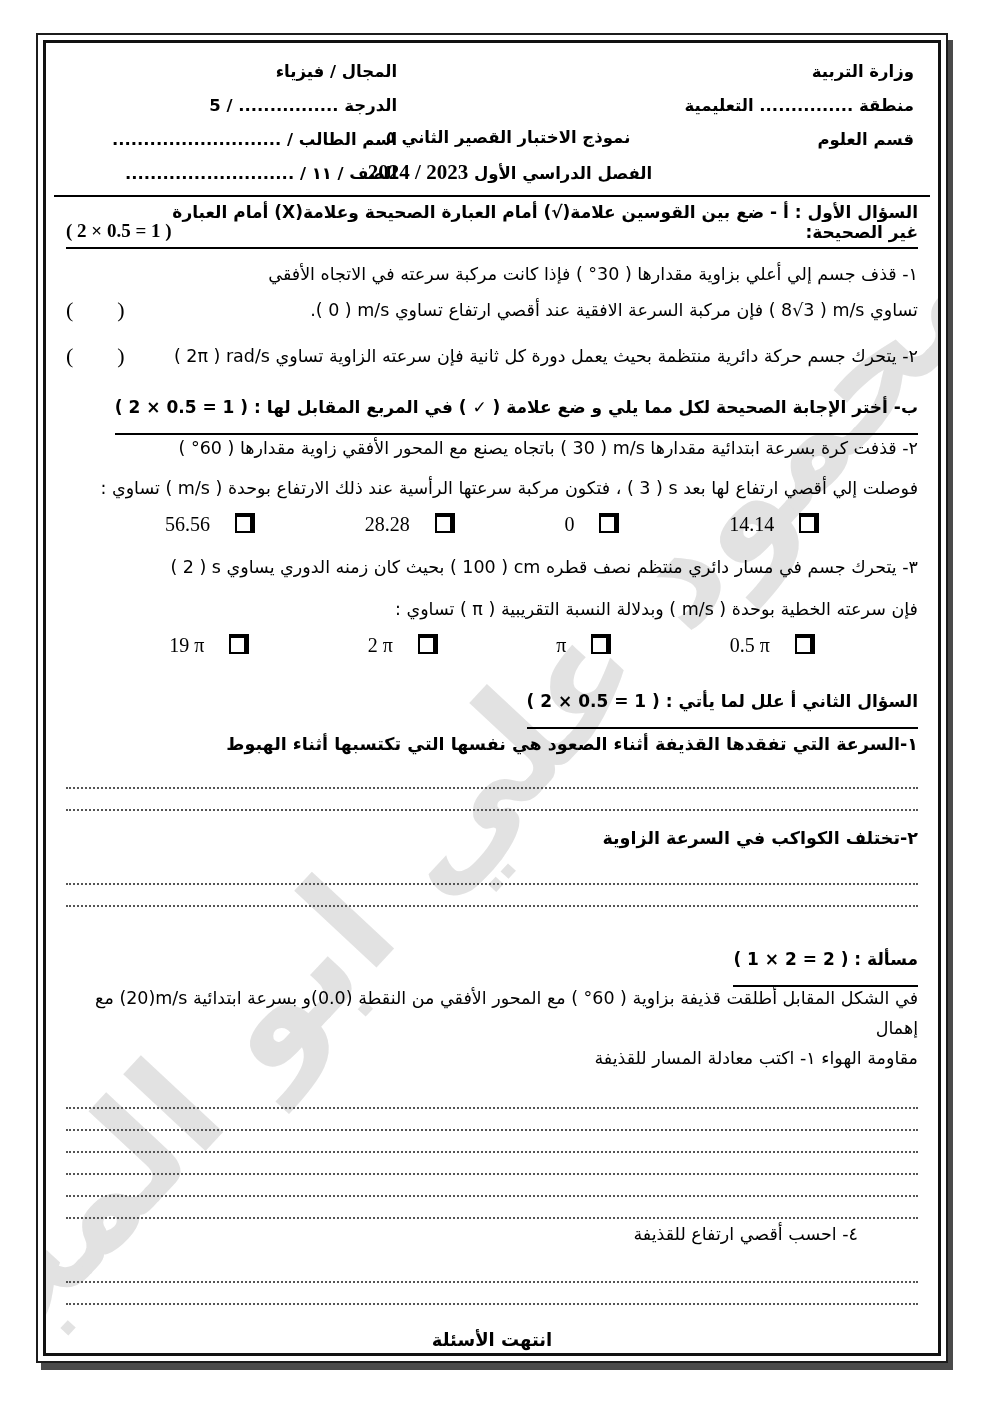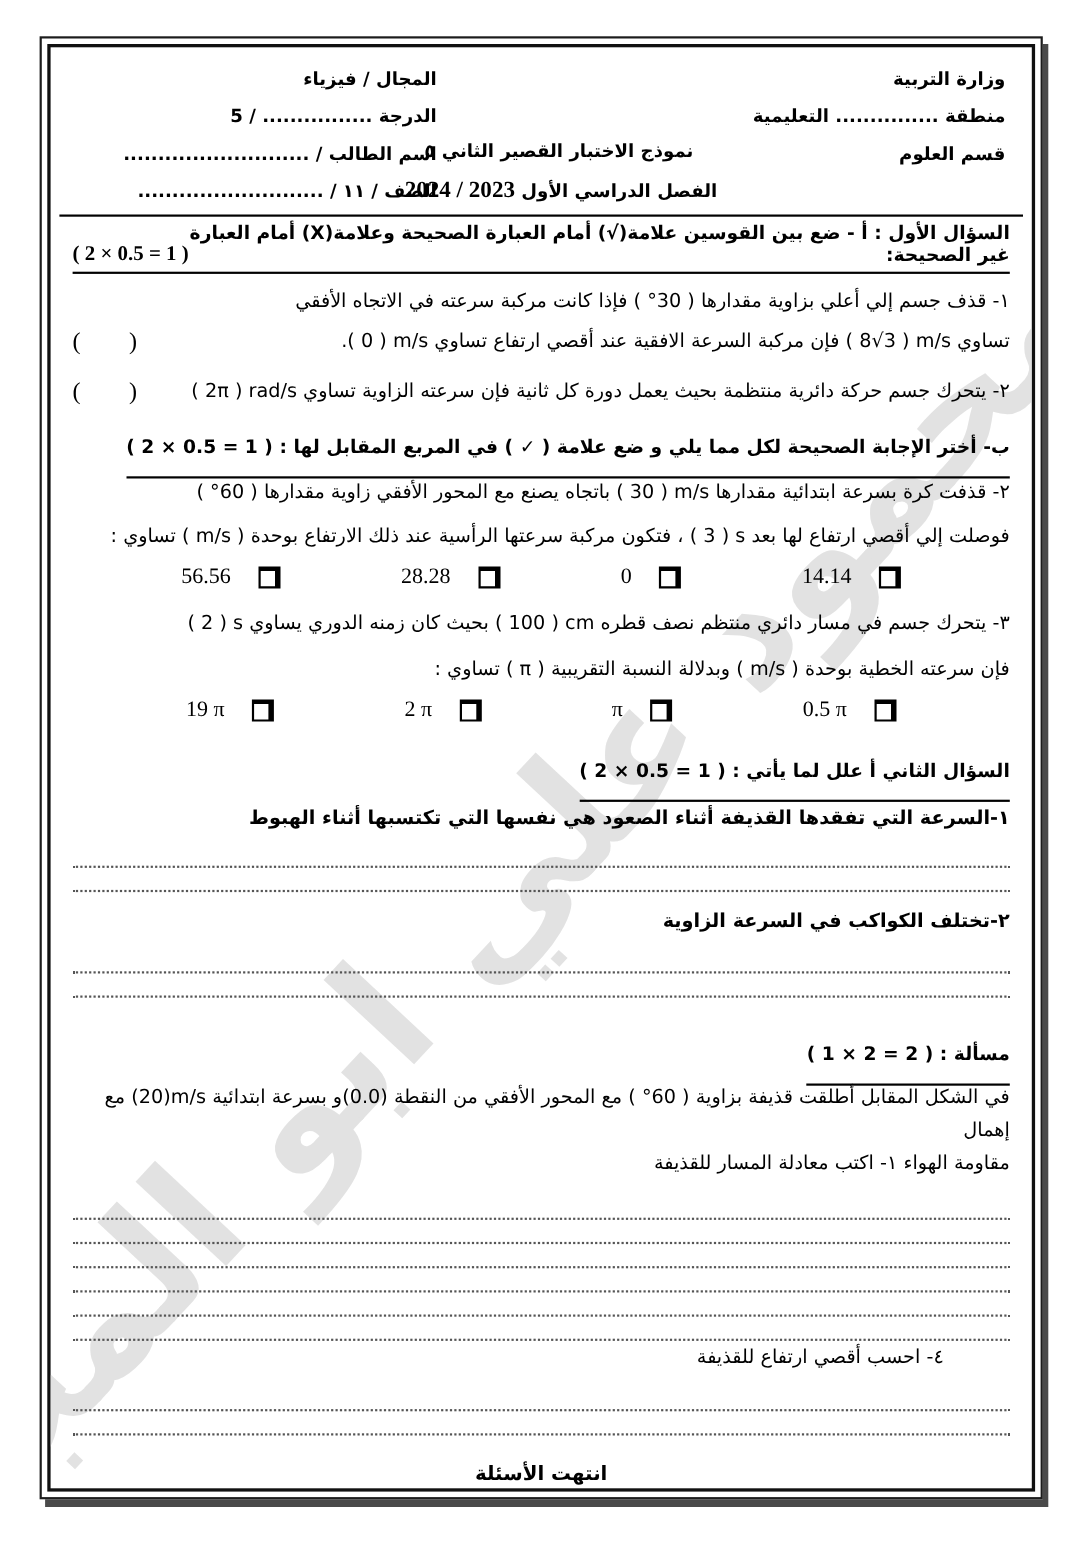--- a/index.html
+++ b/index.html
@@ -15,21 +15,21 @@
   .years{font-family:"Liberation Serif",serif;font-size:21px;font-weight:bold;padding-left:4px;}
   .sep{border-top:2px solid #000;margin:0 -12px;}
   .q1-heading{display:flex;justify-content:space-between;align-items:flex-end;font-weight:bold;font-size:17px;border-bottom:2px solid #000;padding:5px 0 5px;}
   .marks{direction:ltr;font-family:"Liberation Serif",serif;font-size:19px;white-space:pre;}
   .stline{font-size:17.5px;line-height:30px;}
   .flexline{display:flex;justify-content:space-between;align-items:center;}
   .ansp{font-family:"Liberation Serif",serif;font-size:22px;white-space:pre;direction:ltr;}
   .bhead{margin-top:26px;text-align:right;font-weight:bold;font-size:17px;}
   .bhead .u,.qhead .u{border-bottom:2px solid #000;padding-bottom:16px;}
   .opts{direction:ltr;display:flex;justify-content:space-around;padding:0 44px;margin-top:10px;font-family:"Liberation Serif",serif;font-size:20px;align-items:center;}
-  .opt{display:flex;align-items:center;gap:25px;}
+  .opt{display:flex;align-items:flex-start;gap:25px;}
   .cbox{display:inline-block;width:13px;height:14px;background:#fff;border-style:solid;border-color:#000;border-width:4px 5px 2px 2px;}
   .qhead{text-align:right;font-weight:bold;font-size:17px;}
   .reason{font-weight:bold;font-size:17.5px;line-height:30px;}
   .dots{height:20px;border-bottom:2px dotted #555;}
   .end{margin-top:24px;text-align:center;font-weight:bold;font-size:18px;}
 </style>
 </head>
 <body>
 
 <div class="frame-outer">

